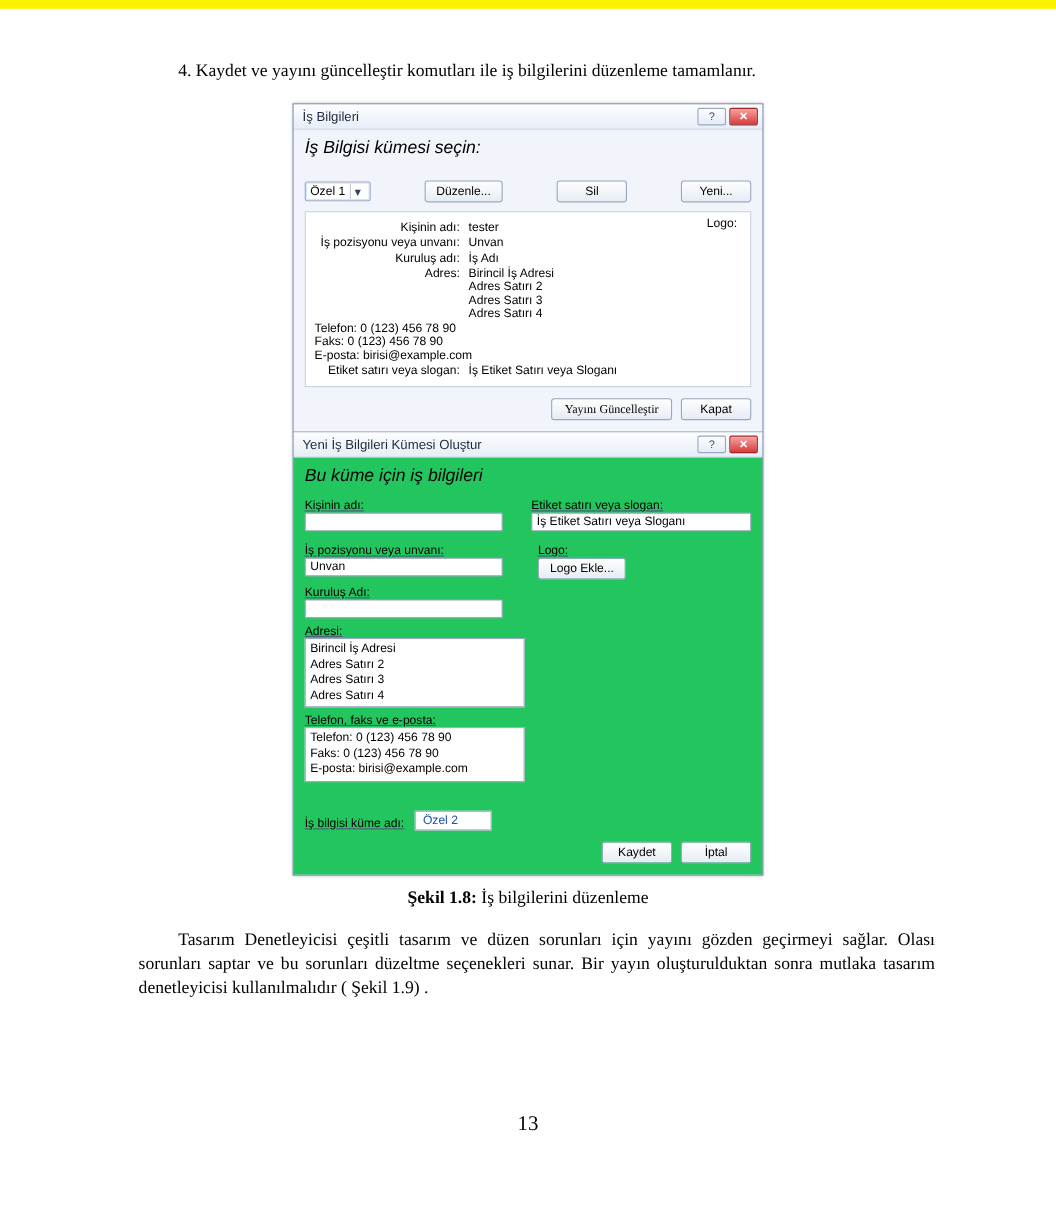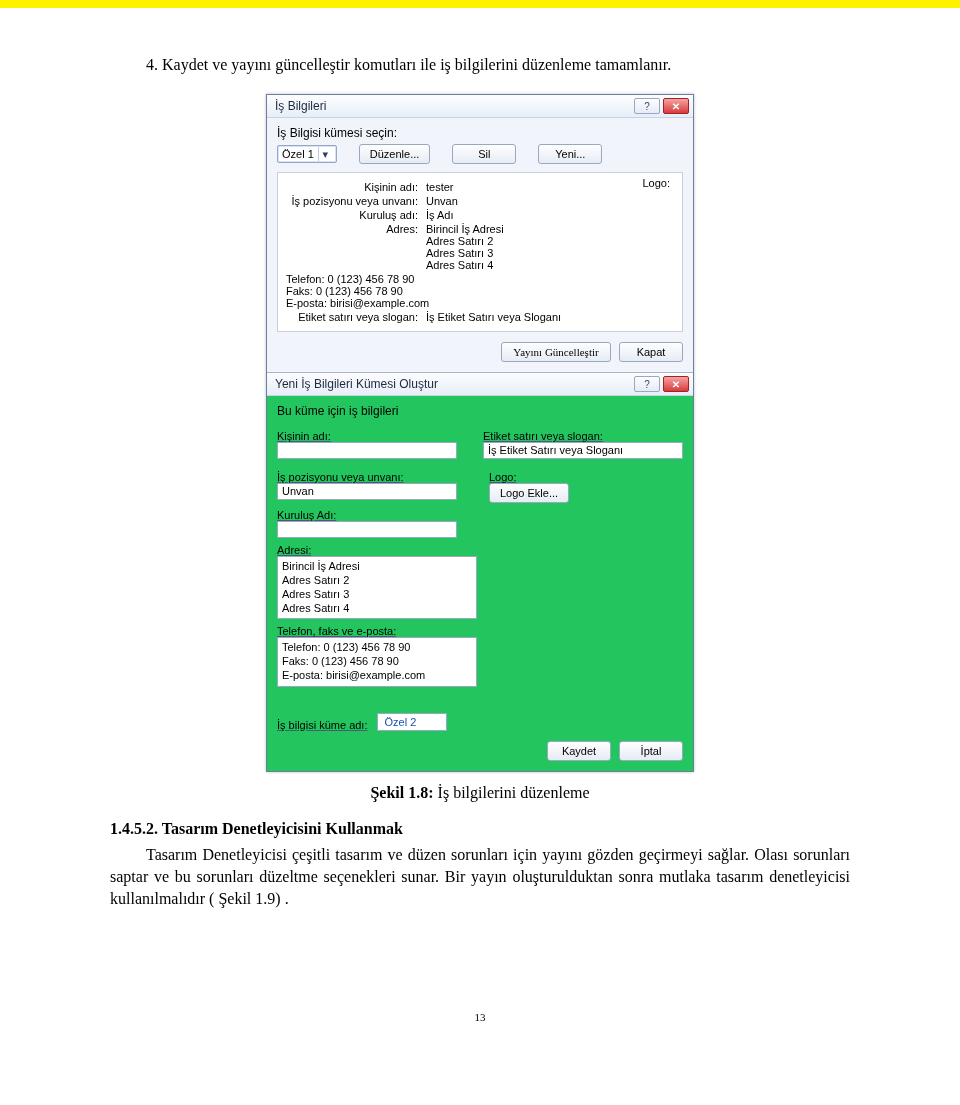--- a/index.html
+++ b/index.html
@@ -14,35 +14,35 @@
   .yellow-bar {
     background: #fff200;
     height: 8px;
     width: 100%;
   }
   .page {
     padding: 40px 110px 20px 110px;
   }
   .para {
     text-align: justify;
-    margin: 6px 0 18px 0;
+    margin: 6px 0 18px 16px;
     line-height: 1.4;
   }
   .indent { text-indent: 36px; }
   .caption {
     text-align: center;
     margin: 12px 0 18px 0;
   }
   .caption b { font-weight: bold; }
   .section-num { font-weight: bold; }
   .section-title { font-weight: bold; }
   .pagenum {
     text-align: center;
     margin-top: 100px;
-    font-size: 11px;
+    font-size: 19px;
   }
 
   
   .figure-wrap {
     display: flex;
     justify-content: center;
     margin-top: 10px;
     margin-bottom: 6px;
   }
   .dlg-stack {
@@ -72,22 +72,22 @@
     border-radius: 2px;
     background: linear-gradient(#fdfdfe,#e5ecf6);
     display: inline-flex; align-items: center; justify-content: center;
     font-size: 10px; color: #3a4a63;
   }
   .tbtn.close { background: linear-gradient(#f6a3a3,#d83b3b); color:#fff; border-color:#a02222; font-weight:bold; }
   .dlg-body {
     padding: 8px 10px 10px 10px;
     background: #f1f5fb;
   }
-  .row { display:flex; align-items:center; gap:22px; margin-top:4px; }
-  .lbl-top { font-size: 12px; color:#000; }
+  .row { display:flex; align-items:center; gap:22px; margin-top:20px;justify-content:space-between; }
+  .lbl-top { font-size: 16px; color:#000;font-style:italic; }
   .combo {
     display:inline-flex; align-items:center;
     border:1px solid #9aa8bf; background:#fff; border-radius:2px;
     padding:1px 4px; height:18px; font-size:11px;
     box-shadow: inset 0 0 0 1px #d3e3ff;
   }
   .combo .arrow {
     margin-left: 4px;
     width: 14px; height: 14px;
     border-left:1px solid #c0cde0;
@@ -295,20 +295,17 @@
         </div>
       </div>
 
     </div>
   </div>
 
   <p class="caption">
     <b>Şekil 1.8:</b><span> İş bilgilerini düzenleme</span>
   </p>
 
-  <p style="margin:18px 0 6px 0;">
-    <span class="section-num">1.4.5.2. </span><span class="section-title">Tasarım Denetleyicisini Kullanmak</span>
-  </p>
 
   <p class="para indent">Tasarım Denetleyicisi çeşitli tasarım ve düzen sorunları için yayını gözden geçirmeyi sağlar. Olası sorunları saptar ve bu sorunları düzeltme seçenekleri sunar. Bir yayın oluşturulduktan sonra mutlaka tasarım denetleyicisi kullanılmalıdır ( Şekil 1.9) .</p>
 
   <div class="pagenum">13</div>
 </div>
 
 </body></html>

